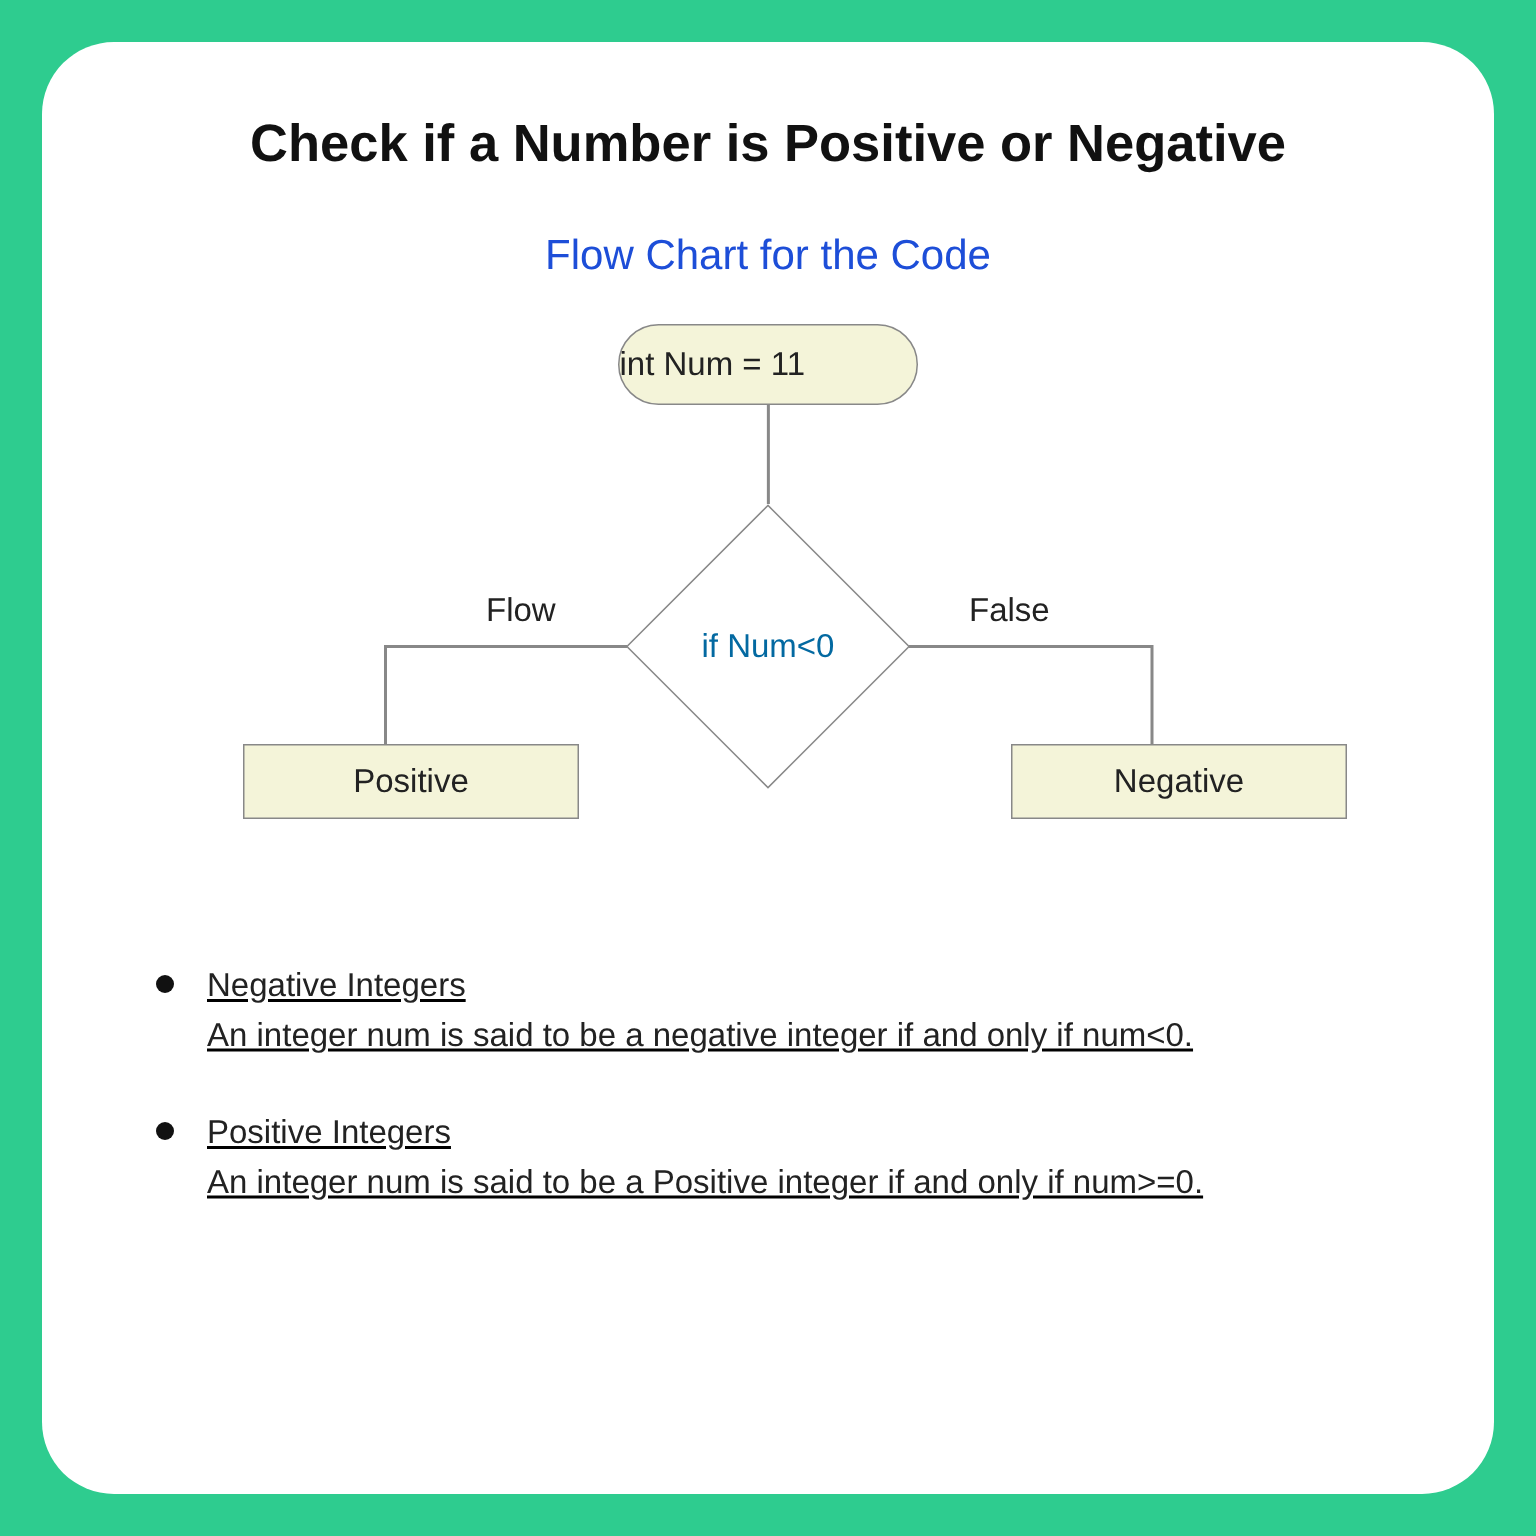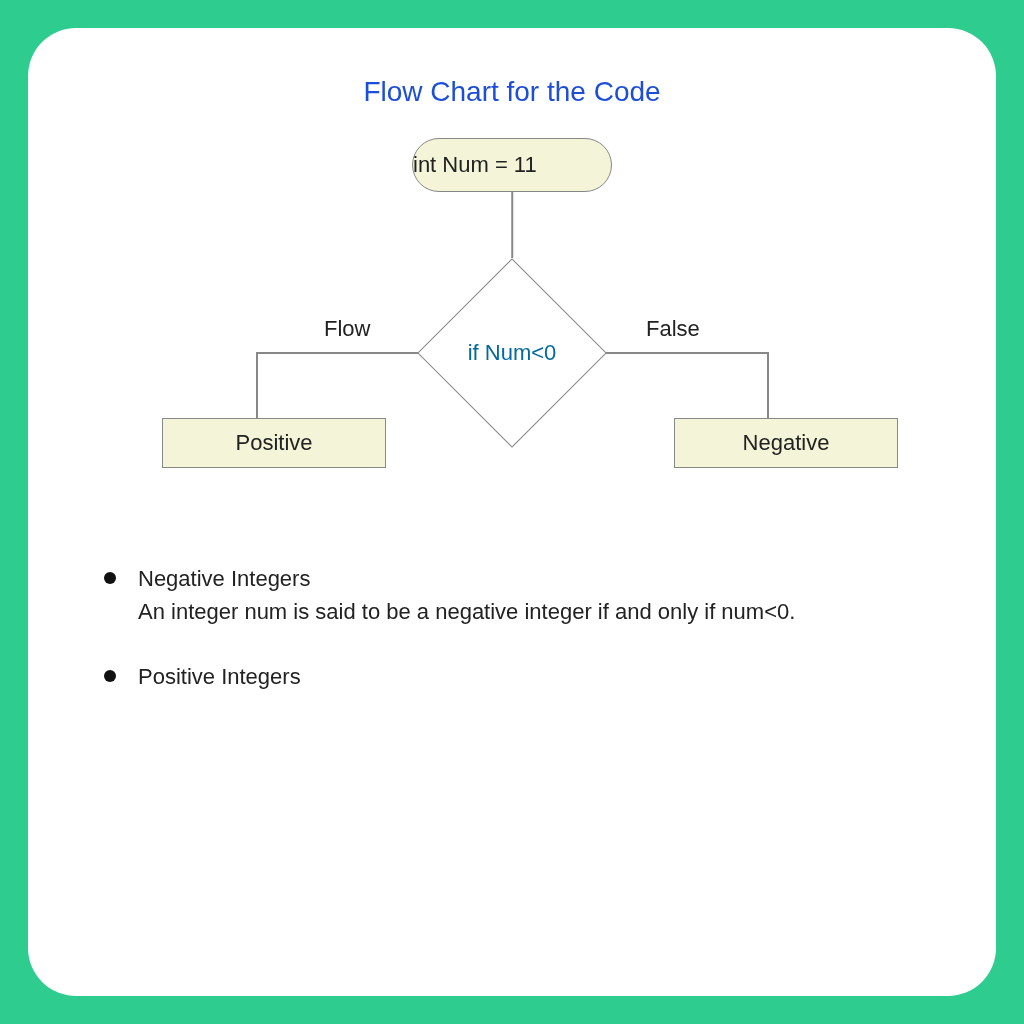--- a/index.html
+++ b/index.html
@@ -155,20 +155,21 @@
     justify-content: center;
     font-size: 22px;
     color: #222;
   }
   .box-left { left: 0; top: 280px; }
   .box-right { left: 512px; top: 280px; }
   
   .bullets {
     margin-top: 44px;
     padding: 0 20px;
+    text-decoration: underline;
   }
   .bullet-item {
     display: flex;
     align-items: flex-start;
     margin-bottom: 32px;
   }
   .dot {
     width: 12px;
     height: 12px;
     background: #111;
@@ -183,20 +184,21 @@
     line-height: 1.5;
   }
   .bullet-title {
     display: block;
   }
 </style>
 </head>
 <body>
 
 <div class="card">
+  <h1 class="title">Check if a Number is Positive or Negative</h1>
   <h2 class="subtitle">Flow Chart for the Code</h2>
 
   <div class="chart">
     <div class="node-start">
       <span>int Num = 11</span>
     </div>
     <div class="conn-v1"></div>
 
     <div class="diamond-wrap">
       <div class="diamond"></div>
@@ -224,16 +226,17 @@
       <div class="dot"></div>
       <div class="bullet-text">
         <span class="bullet-title">Negative Integers</span>
         <span>An integer num is said to be a negative integer if and only if num&lt;0.</span>
       </div>
     </div>
     <div class="bullet-item">
       <div class="dot"></div>
       <div class="bullet-text">
         <span class="bullet-title">Positive Integers</span>
+        <span>An integer num is said to be a Positive integer if and only if num&gt;=0.</span>
       </div>
     </div>
   </div>
 </div>
 
 </body></html>

